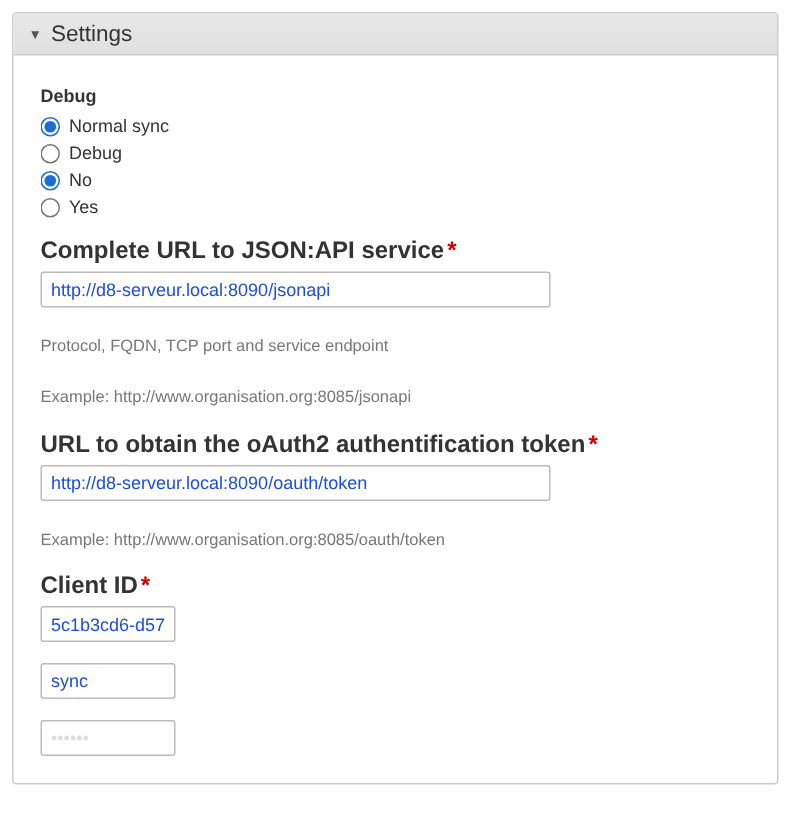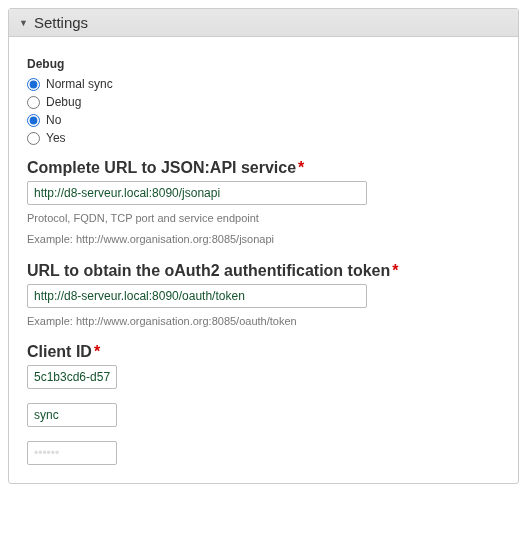--- a/index.html
+++ b/index.html
@@ -56,29 +56,29 @@
     display: block;
     margin-bottom: 4px;
   }
   .req { color: #d40000; margin-left:2px;}
   input[type="text"], input[type="password"] {
     font-family: inherit;
     font-size: 12px;
     padding: 4px 6px;
     border: 1px solid #bbb;
     border-radius: 2px;
-    color: #14532d;
+    color: #1d4ed8;
     background:#fff;
   }
   .w-wide { width: 340px; }
   .w-small { width: 90px; }
   .help {
     color: #777;
     font-size: 11px;
-    margin-top: 6px;
+    margin-top: 19px;
     line-height: 1.4;
   }
 </style>
 </head>
 <body>
 
 <div class="panel">
   <div class="panel-header">
     <span class="tri">▼</span>
     <span>Settings</span>

